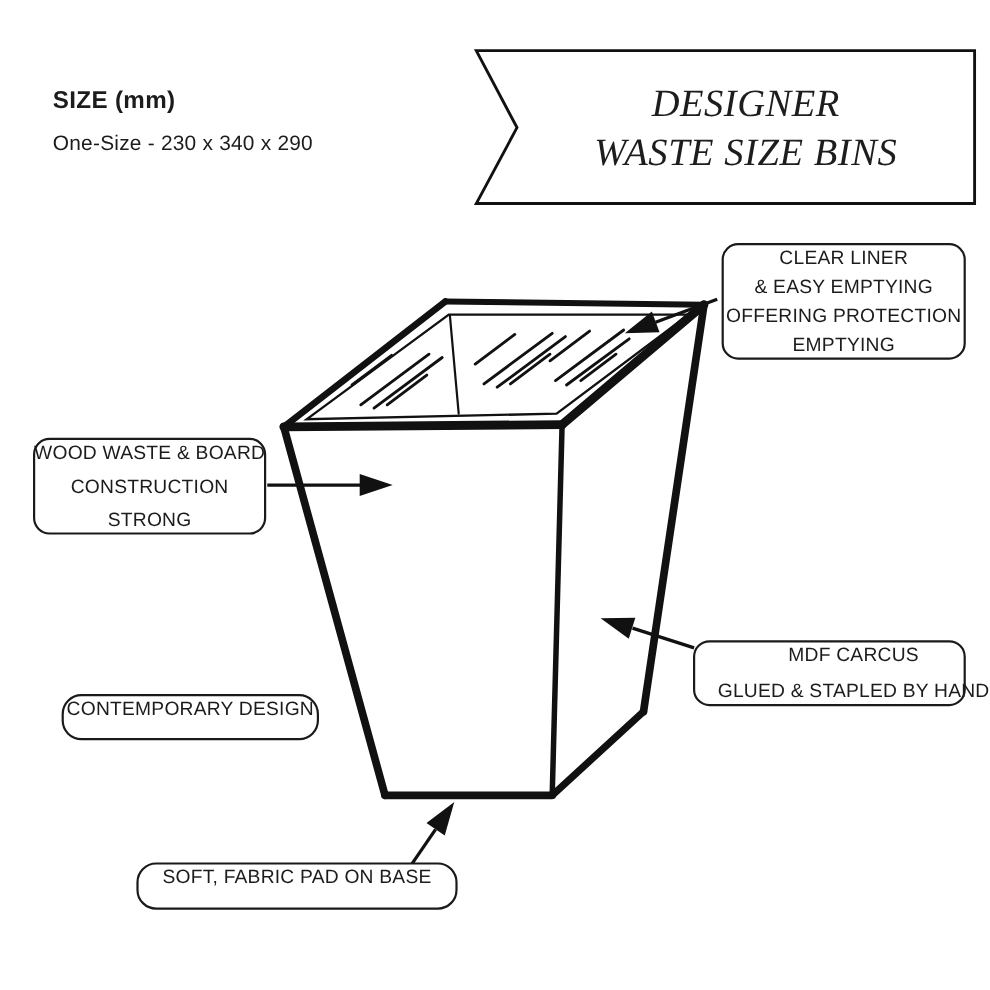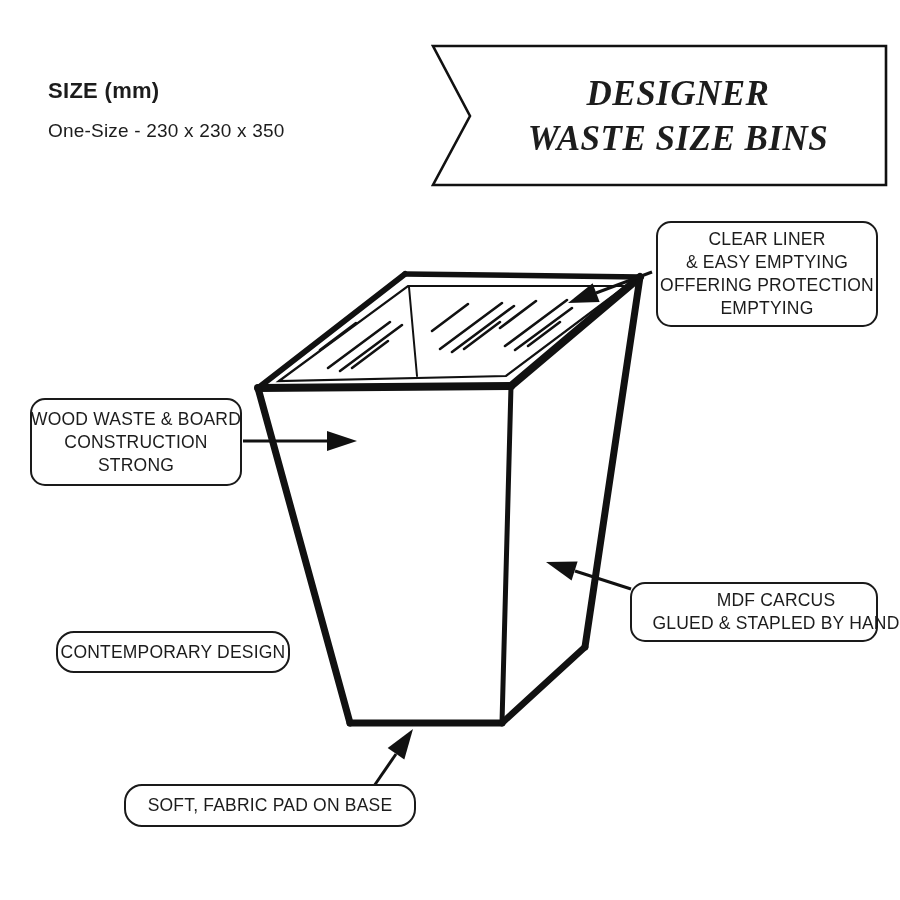--- a/index.html
+++ b/index.html
@@ -11,27 +11,27 @@
   
   .size-info{position:absolute;left:48px;top:78px;}
   .size-heading{font-size:22px;font-weight:bold;letter-spacing:0.3px;}
   .size-value{font-size:19px;margin-top:16px;letter-spacing:0.2px;}
   
   .banner-text{
     position:absolute;left:470px;top:46px;width:416px;height:139px;
     display:flex;flex-direction:column;align-items:center;justify-content:center;
     font-family:"Liberation Serif",serif;font-style:italic;
     font-size:35px;line-height:45px;color:#1d1d1d;letter-spacing:0.5px;
-    text-align:center;white-space:nowrap;font-weight:bold;
+    text-align:center;white-space:nowrap;
   }
   
   .callout{
     position:absolute;box-sizing:border-box;background:#ffffff;
     border:2px solid #1a1a1a;border-radius:15px;
-    display:flex;flex-direction:column;align-items:center;justify-content:center;
+    display:flex;flex-direction:column;align-items:center;justify-content:space-between;
     text-align:center;font-size:17.5px;line-height:23px;letter-spacing:0.2px;
     color:#1c1c1c;white-space:nowrap;z-index:2;
   }
   .co-clear-liner{left:656px;top:221px;width:222px;height:106px;}
   .co-wood{left:30px;top:398px;width:212px;height:88px;}
   .co-contemporary{left:56px;top:631px;width:234px;height:42px;border-radius:18px;}
   .co-mdf{left:630px;top:582px;width:248px;height:60px;padding-left:44px;}
   .co-pad{left:108px;top:784px;width:292px;height:43px;border-radius:18px;margin-left:16px;}
   .overlay{position:absolute;z-index:2;}
 </style>
@@ -105,21 +105,21 @@
       </g>
       <g>
         <line x1="374" y1="786" x2="396" y2="754" stroke-width="3"></line>
         <polygon points="413,729 404.3,759.5 387.7,748.1" stroke="none"></polygon>
       </g>
     </g>
   </svg>
 
   <div class="size-info overlay">
     <div class="size-heading">SIZE (mm)</div>
-    <div class="size-value">One-Size - 230 x 230 x 350</div>
+    <div class="size-value">One-Size - 230 x 340 x 290</div>
   </div>
 
   <div class="banner-text overlay">
     <div>DESIGNER</div>
     <div>WASTE SIZE BINS</div>
   </div>
 
   <div class="callout co-clear-liner">
     <div>CLEAR LINER</div>
     <div>&amp; EASY EMPTYING</div>

